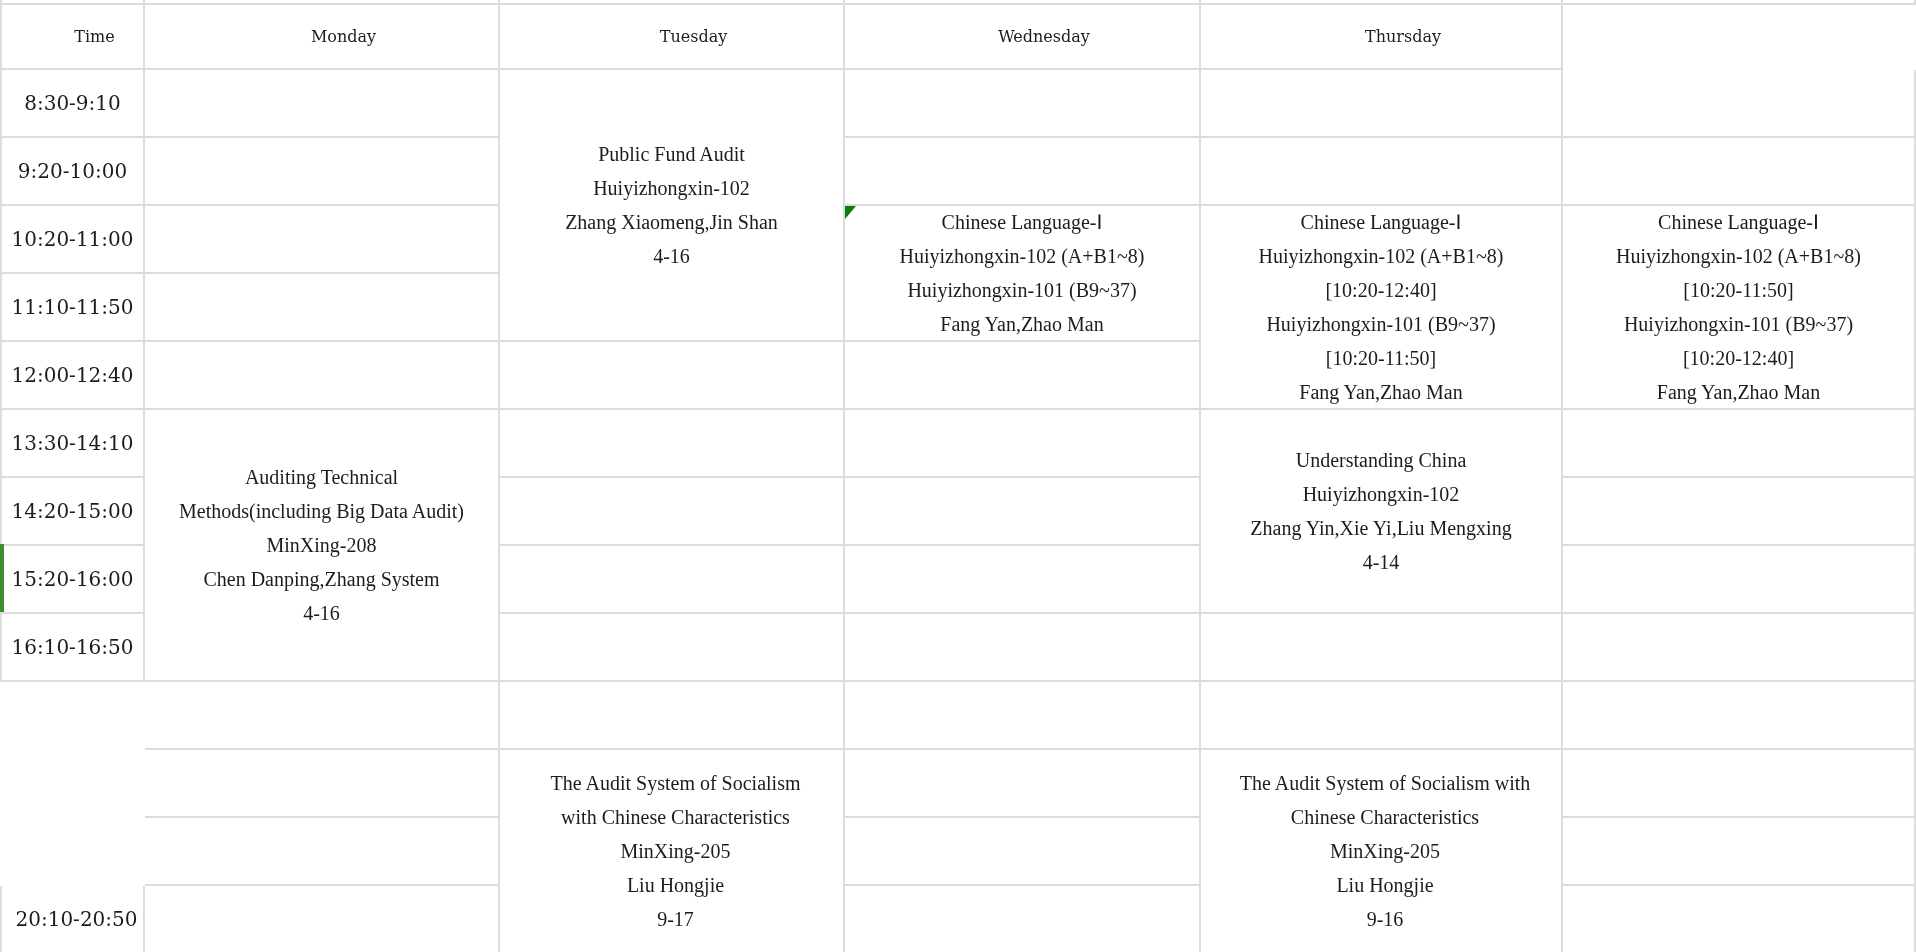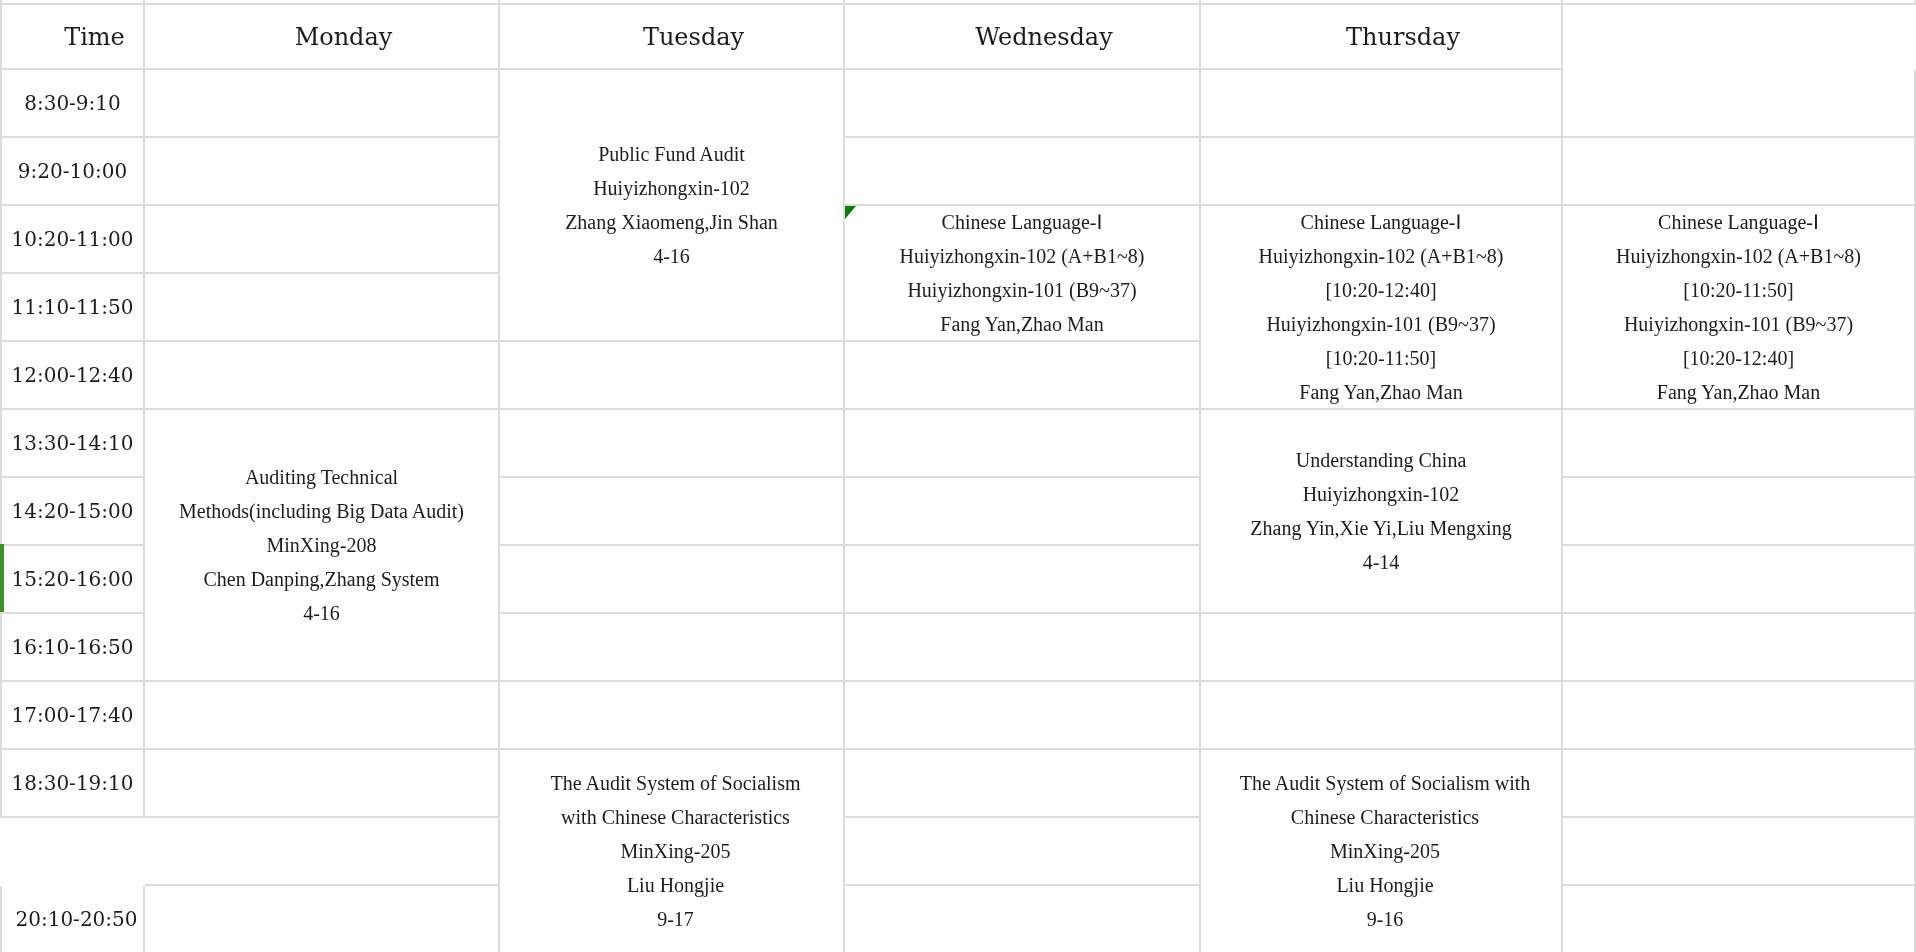--- a/index.html
+++ b/index.html
@@ -23,21 +23,21 @@
     border-bottom:2px solid #dcdcdc;
     display:flex;
     flex-direction:column;
     align-items:center;
     justify-content:center;
     text-align:center;
     overflow:visible;
   }
   .first-col{border-left:2px solid #dcdcdc;}
   .no-bottom{border-bottom:none;padding-left:8px;}
-  .header-cell{font-size:24px;padding-left:44px;}
+  .header-cell{font-size:16px;padding-left:44px;}
   .time-cell{font-size:20px;}
   .course-cell .line{line-height:34px;white-space:nowrap;font-family:Liberation Serif, serif;}
   .comment-triangle{
     position:absolute;top:0;left:0;width:0;height:0;
     border-top:13px solid #0c7c0c;
     border-right:11px solid transparent;
   }
   .row-indicator{
     position:absolute;left:-2px;top:-2px;bottom:0;width:4px;
     background:#3e8e2f;
@@ -76,22 +76,20 @@
   <div class="cell first-col time-cell" style="grid-area:5/1/6/2">10:20-11:00</div>
   <div class="cell first-col time-cell" style="grid-area:6/1/7/2">11:10-11:50</div>
   <div class="cell first-col time-cell" style="grid-area:7/1/8/2">12:00-12:40</div>
   <div class="cell first-col time-cell" style="grid-area:8/1/9/2">13:30-14:10</div>
   <div class="cell first-col time-cell" style="grid-area:9/1/10/2">14:20-15:00</div>
   <div class="cell first-col time-cell" style="grid-area:10/1/11/2">
     <div class="row-indicator"></div>
     <span>15:20-16:00</span>
   </div>
   <div class="cell first-col time-cell" style="grid-area:11/1/12/2">16:10-16:50</div>
-  <div class="cell first-col time-cell" style="grid-area:12/1/13/2">17:00-17:40</div>
-  <div class="cell first-col time-cell" style="grid-area:13/1/14/2">18:30-19:10</div>
   <div class="cell first-col time-cell no-bottom" style="grid-area:15/1/16/2">20:10-20:50</div>
 
   <div class="cell" style="grid-area:3/2/4/3"></div>
   <div class="cell" style="grid-area:4/2/5/3"></div>
   <div class="cell" style="grid-area:5/2/6/3"></div>
   <div class="cell" style="grid-area:6/2/7/3"></div>
   <div class="cell" style="grid-area:7/2/8/3"></div>
   <div class="cell course-cell" style="grid-area:8/2/12/3">
       <div class="line">Auditing Technical</div>
       <div class="line">Methods(including Big Data Audit)</div>

